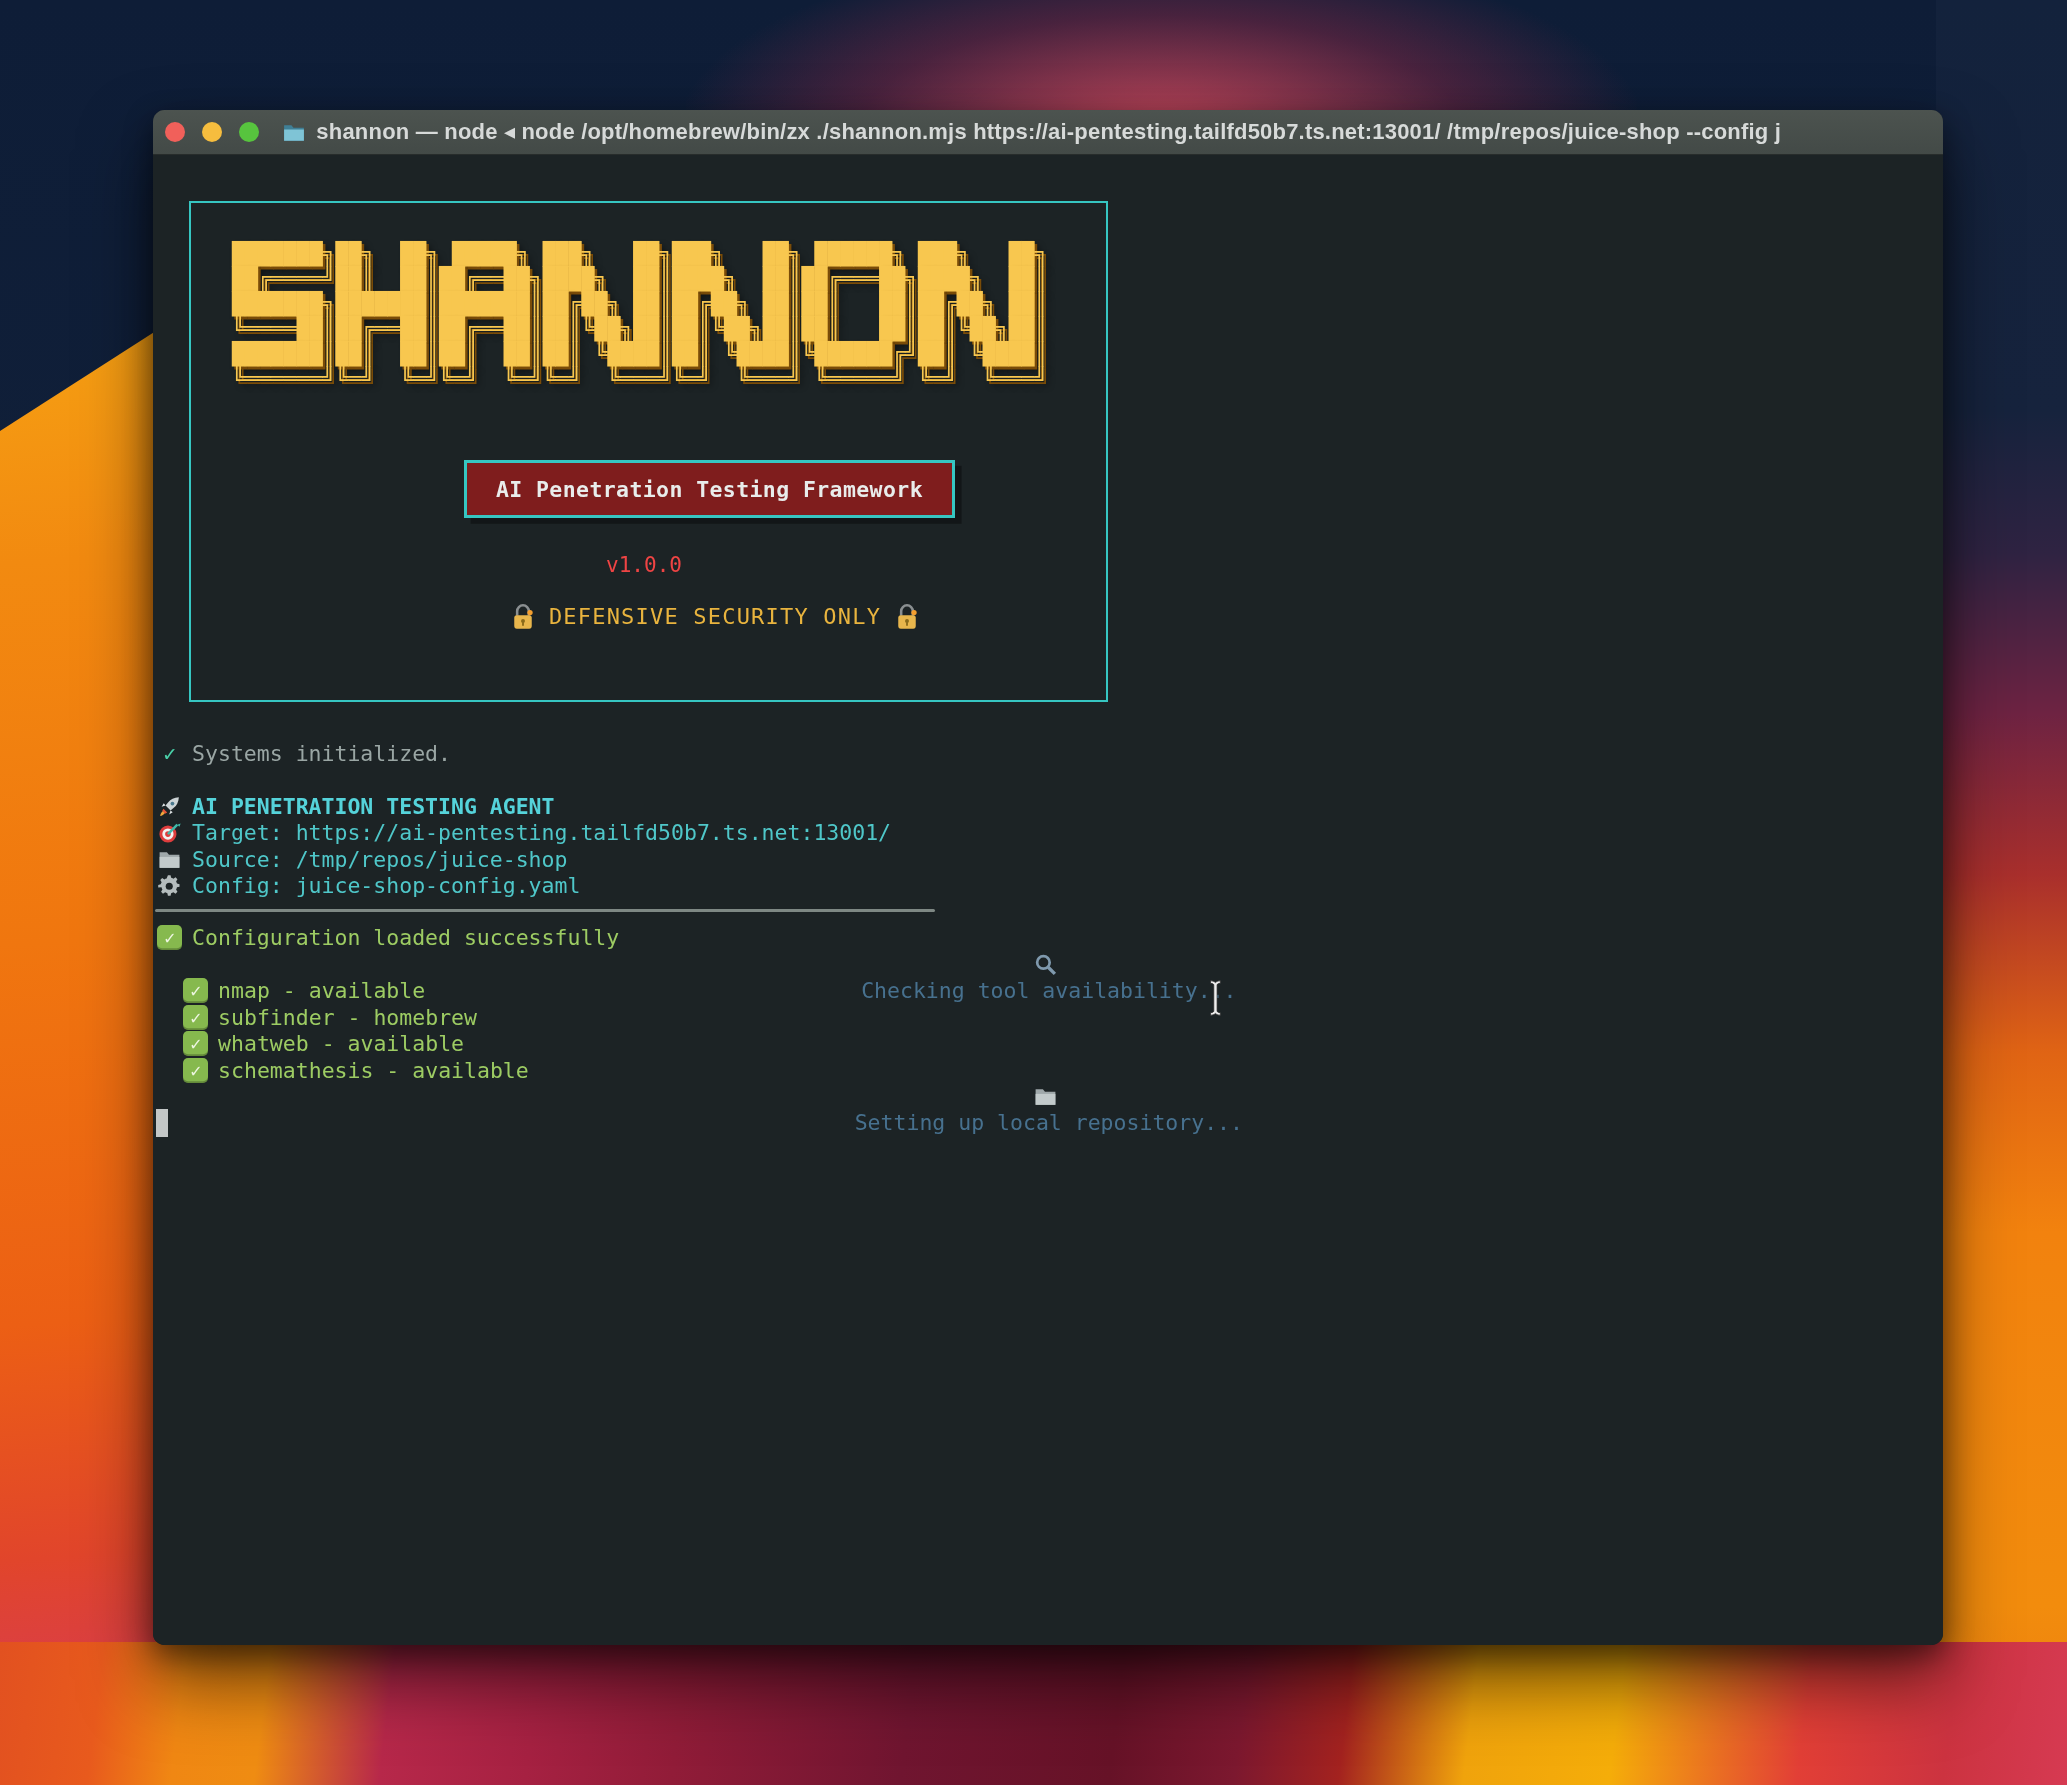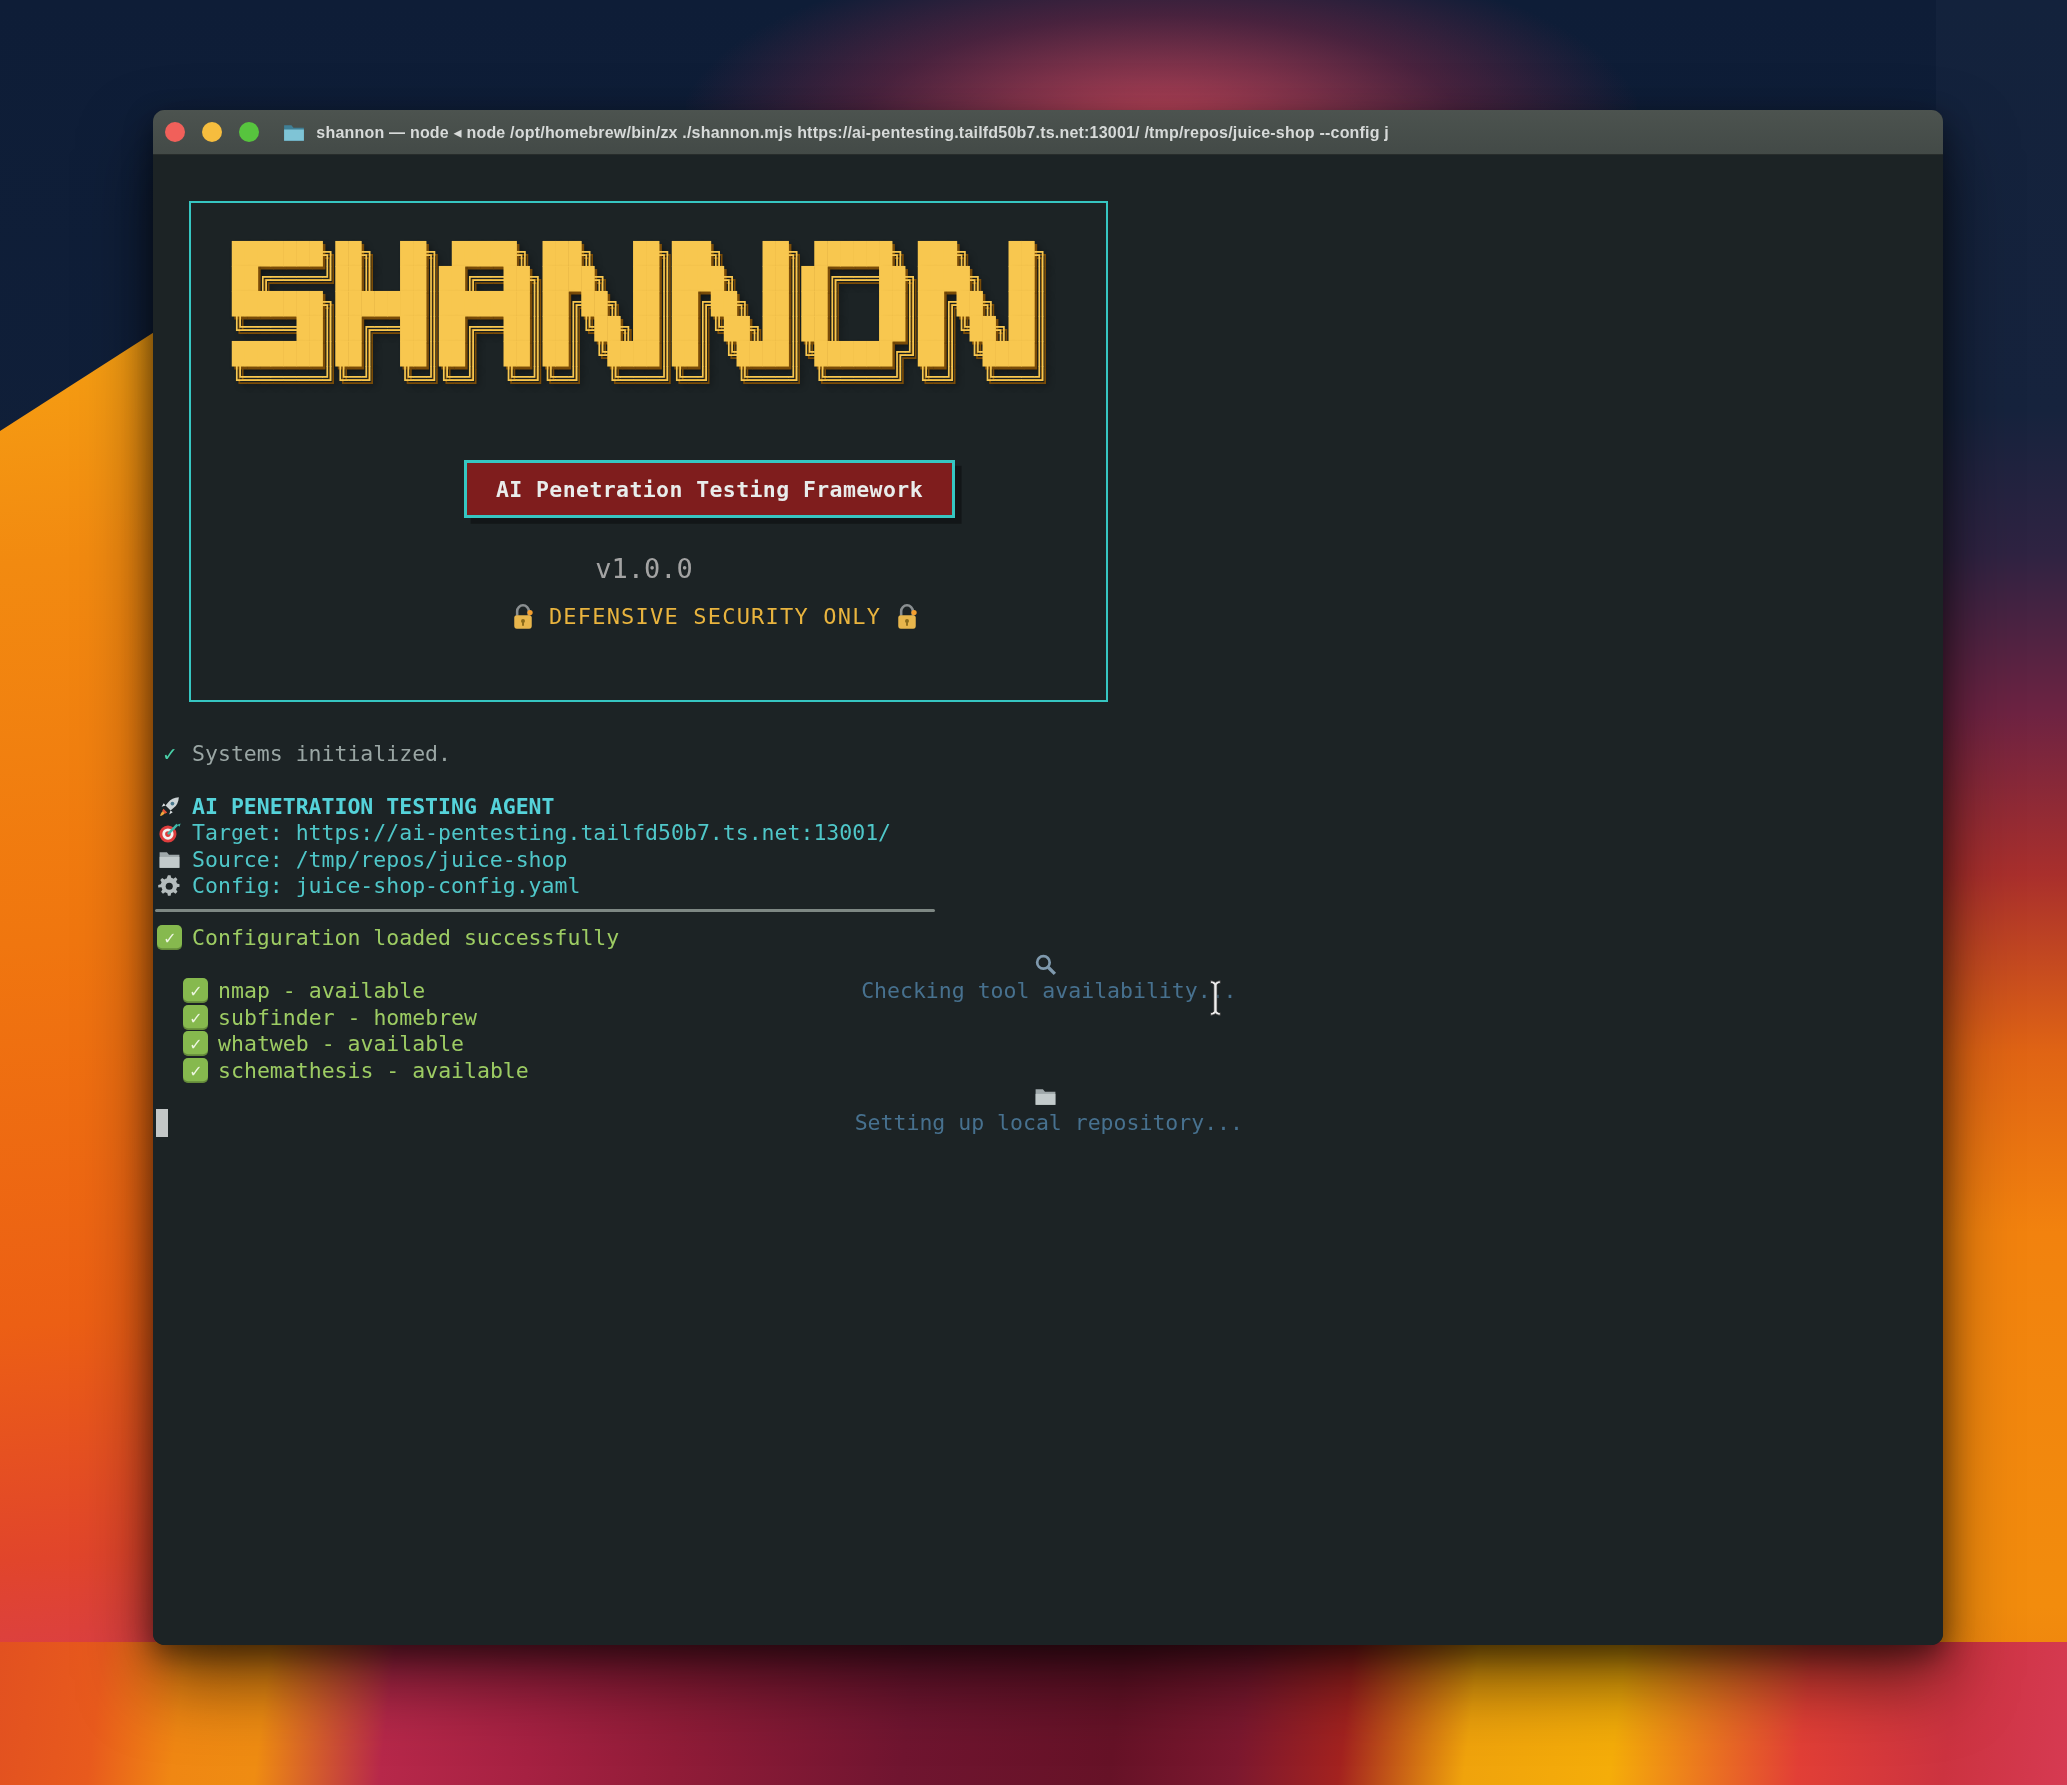--- a/index.html
+++ b/index.html
@@ -26,36 +26,36 @@
     border-radius:11.6px; overflow:hidden; background:#1c2325;
     box-shadow: 0 37px 70px rgba(0,0,0,0.55), 0 10px 29px rgba(0,0,0,0.45); }
   .titlebar { position:absolute; left:0; top:0; width:100%; height:45px;
     background: linear-gradient(180deg,#4c534f 0%,#434a47 100%);
     border-bottom:0.8px solid #272c2b; display:flex; align-items:center; padding-left:11.6px; }
   .light { width:20px; height:20px; border-radius:50%; margin-right:17.4px; flex:none; }
   .light.red    { background:#f1605a; }
   .light.yellow { background:#f6bd3e; }
   .light.green  { background:#57c43e; }
   .proxy-icon { width:28px; height:25px; margin:0 8.3px 0 3.3px; flex:none; }
-  .title-text { font-size:16px; font-weight:700; color:#d7dad9; white-space:nowrap; overflow:hidden; letter-spacing:0.2px; }
+  .title-text { font-size:22px; font-weight:700; color:#d7dad9; white-space:nowrap; overflow:hidden; letter-spacing:0.2px; }
 
   .terminal { position:absolute; left:0; top:45px; right:0; bottom:0; background:#1c2325;
     font-family:"DejaVu Sans Mono","Liberation Mono",monospace; color:#cfd4d4; }
 
   
   .banner-box { position:relative; margin:46px 0 0 36px; width:919px; height:501px;
     border:2.5px solid #36c6c2; }
   .ascii { position:absolute; left:41px; top:38px; font-size:21.5px; line-height:25px;
     color:#f8c74f; text-shadow: 2.5px 2.5px 0 #7a4c08, 5px 5px 6.6px rgba(0,0,0,0.4); }
   .fw-box { position:absolute; left:273px; top:257px; width:491px; height:58px;
     border:3.3px solid #36c6c2; background:#7f1d1d; box-shadow:6.6px 5.8px 0 rgba(0,0,0,0.35);
     display:flex; align-items:center; justify-content:center;
     font-size:21.5px; font-weight:bold; color:#e9eceb; letter-spacing:0.4px; }
   .version { position:absolute; left:0; top:350px; width:906px; text-align:center;
-    color:#a3a3a3; font-size:27px; }
+    color:#ef4444; font-size:21px; }
   .defensive { position:absolute; left:276px; top:397px; width:496px; height:33px;
     display:flex; align-items:center; justify-content:center; gap:11.6px;
     color:#e9b43e; font-weight:normal; font-size:22px; letter-spacing:1.2px; white-space:nowrap; }
   .lock-ic { width:28px; height:28px; flex:none; }
 
   
   .lines { margin-top:38px; padding-left:1.7px; }
   .row { display:flex; align-items:center; height:26.5px; font-size:21.5px; white-space:nowrap; }
   .row .icon { width:30px; height:26.5px; display:flex; align-items:center; justify-content:center;
     margin-right:7.4px; flex:none; }

